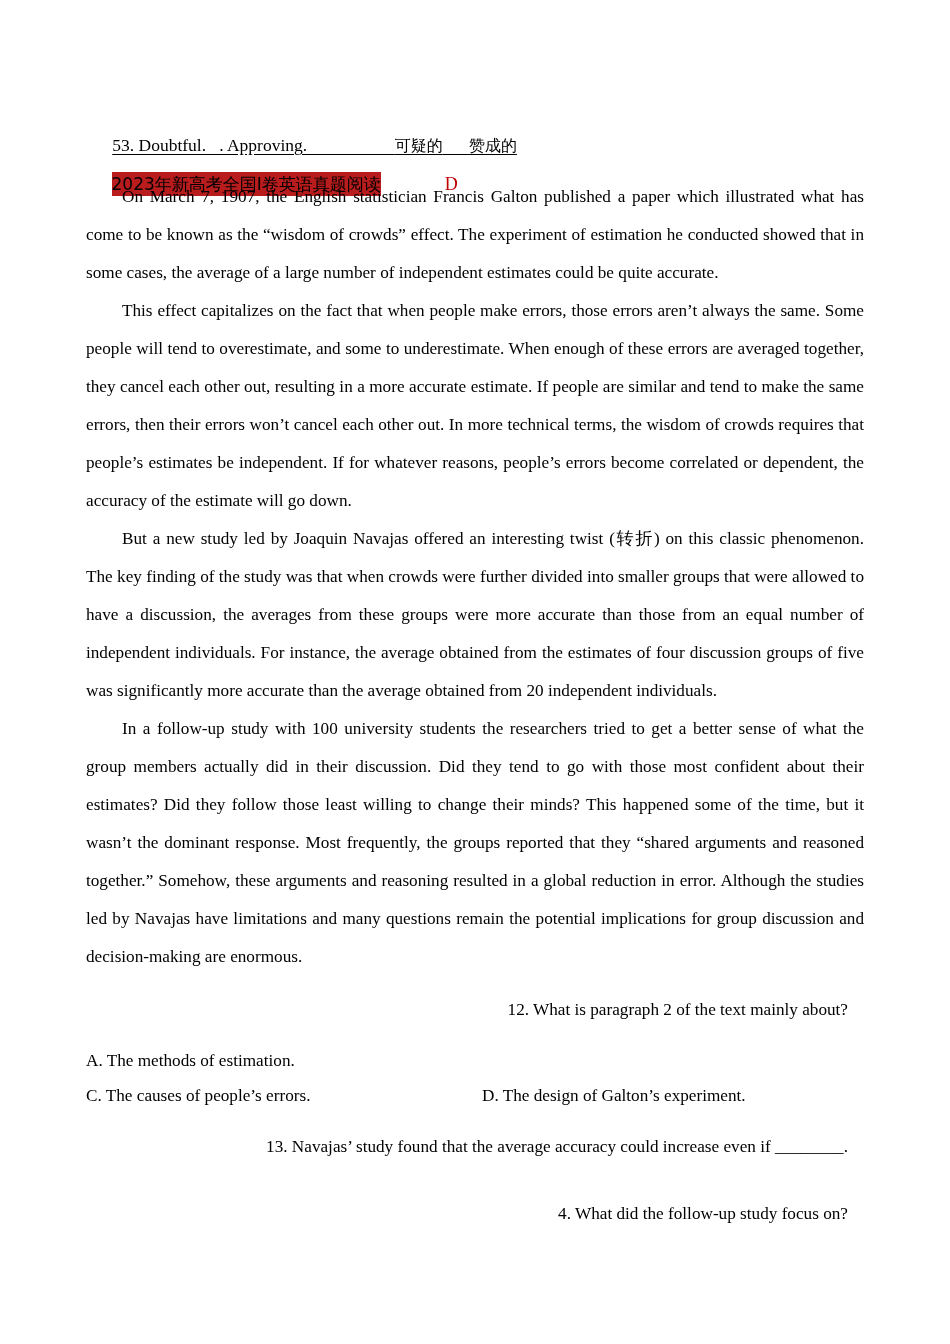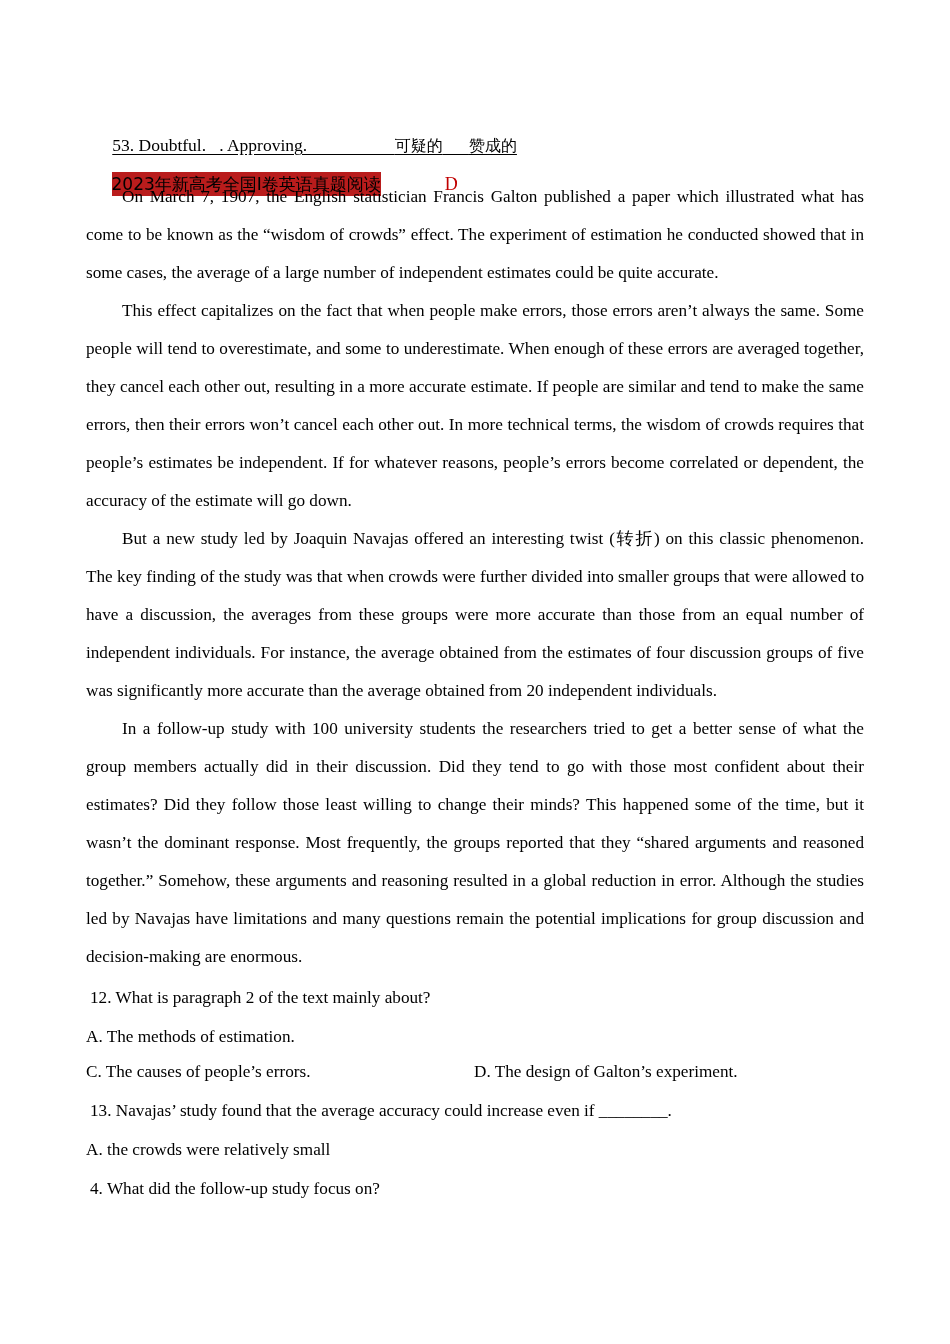--- a/index.html
+++ b/index.html
@@ -74,32 +74,33 @@
     text-justify: inter-word;
     text-indent: 36px;
     margin: 0 0 0 0;
     hyphens: none;
   }
 
   
   .question {
     font-size: 17.2px;
     line-height: 35px;
-    text-align: left;
-    margin: 4px;
+    text-align: right;
+    margin: 16px;
   }
   .options {
     display: block;
     font-size: 17.2px;
     line-height: 35px;
     position: relative;
   }
   .opt-row {
     display: flex;
     line-height: 35px;
+    gap: 8px;
   }
   .opt-a { width: 388px; flex: 0 0 388px; }
   .opt-b { flex: 1 1 auto; }
 </style>
 </head>
 <body>
 
 <div class="page">
   <div class="content">
 
@@ -126,21 +127,20 @@
           <div class="opt-a">C. The causes of people’s errors.</div>
           <div class="opt-b">D. The design of Galton’s experiment.</div>
         </div>
       </div>
     </div>
 
     <div>
       <p class="question">13. Navajas’ study found that the average accuracy could increase even if ________.</p>
       <div class="options">
         <div class="opt-row">
-          <div class="opt-a">A. the crowds were relatively small</div>
         </div>
         <div class="opt-row">
         </div>
       </div>
     </div>
 
     <div>
       <p class="question">4. What did the follow-up study focus on?</p>
     </div>
 

